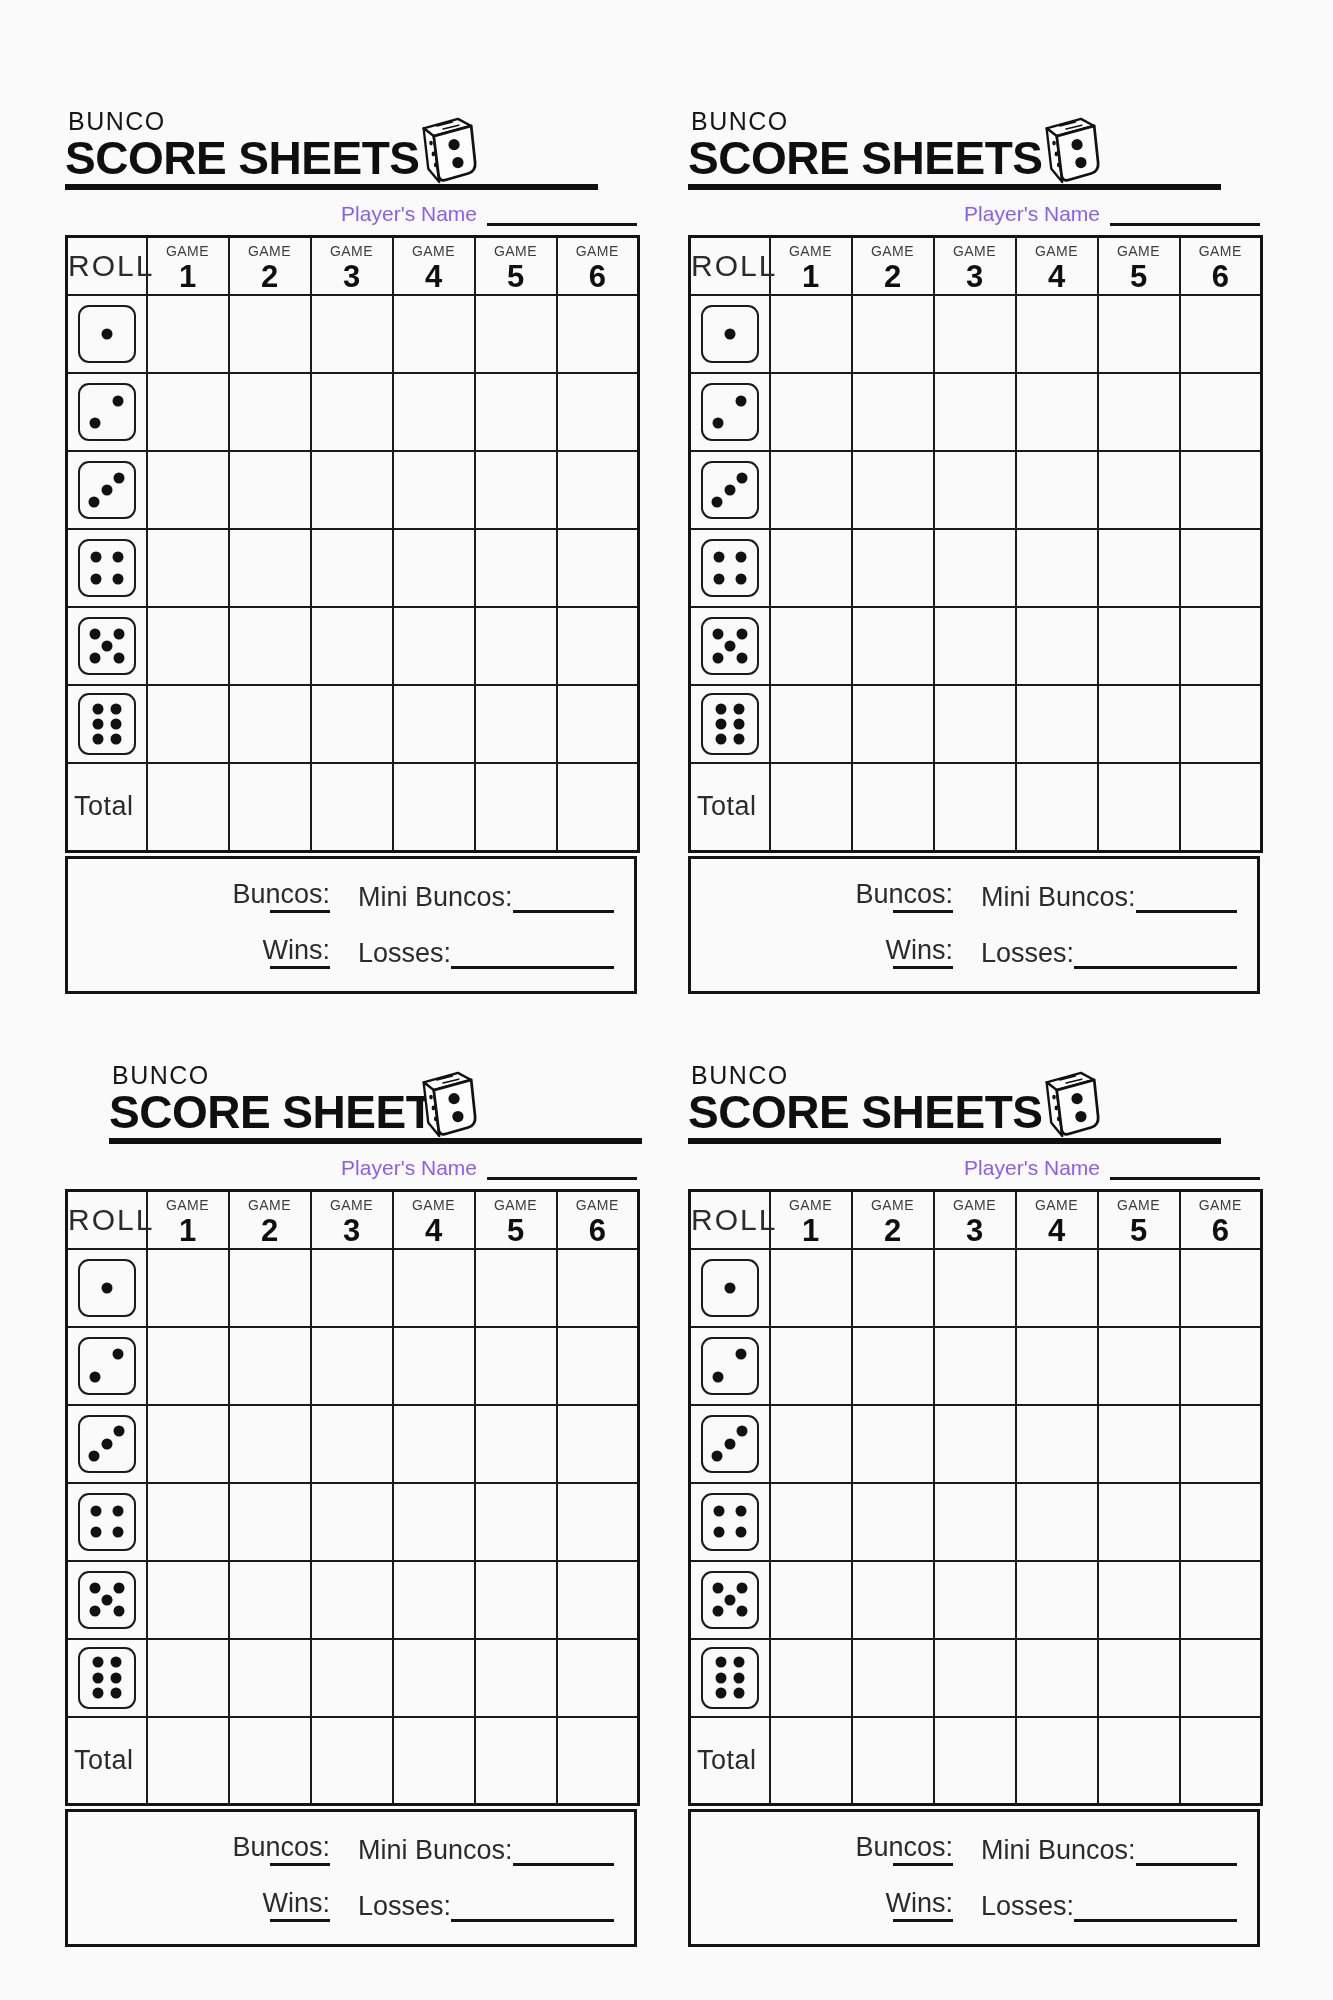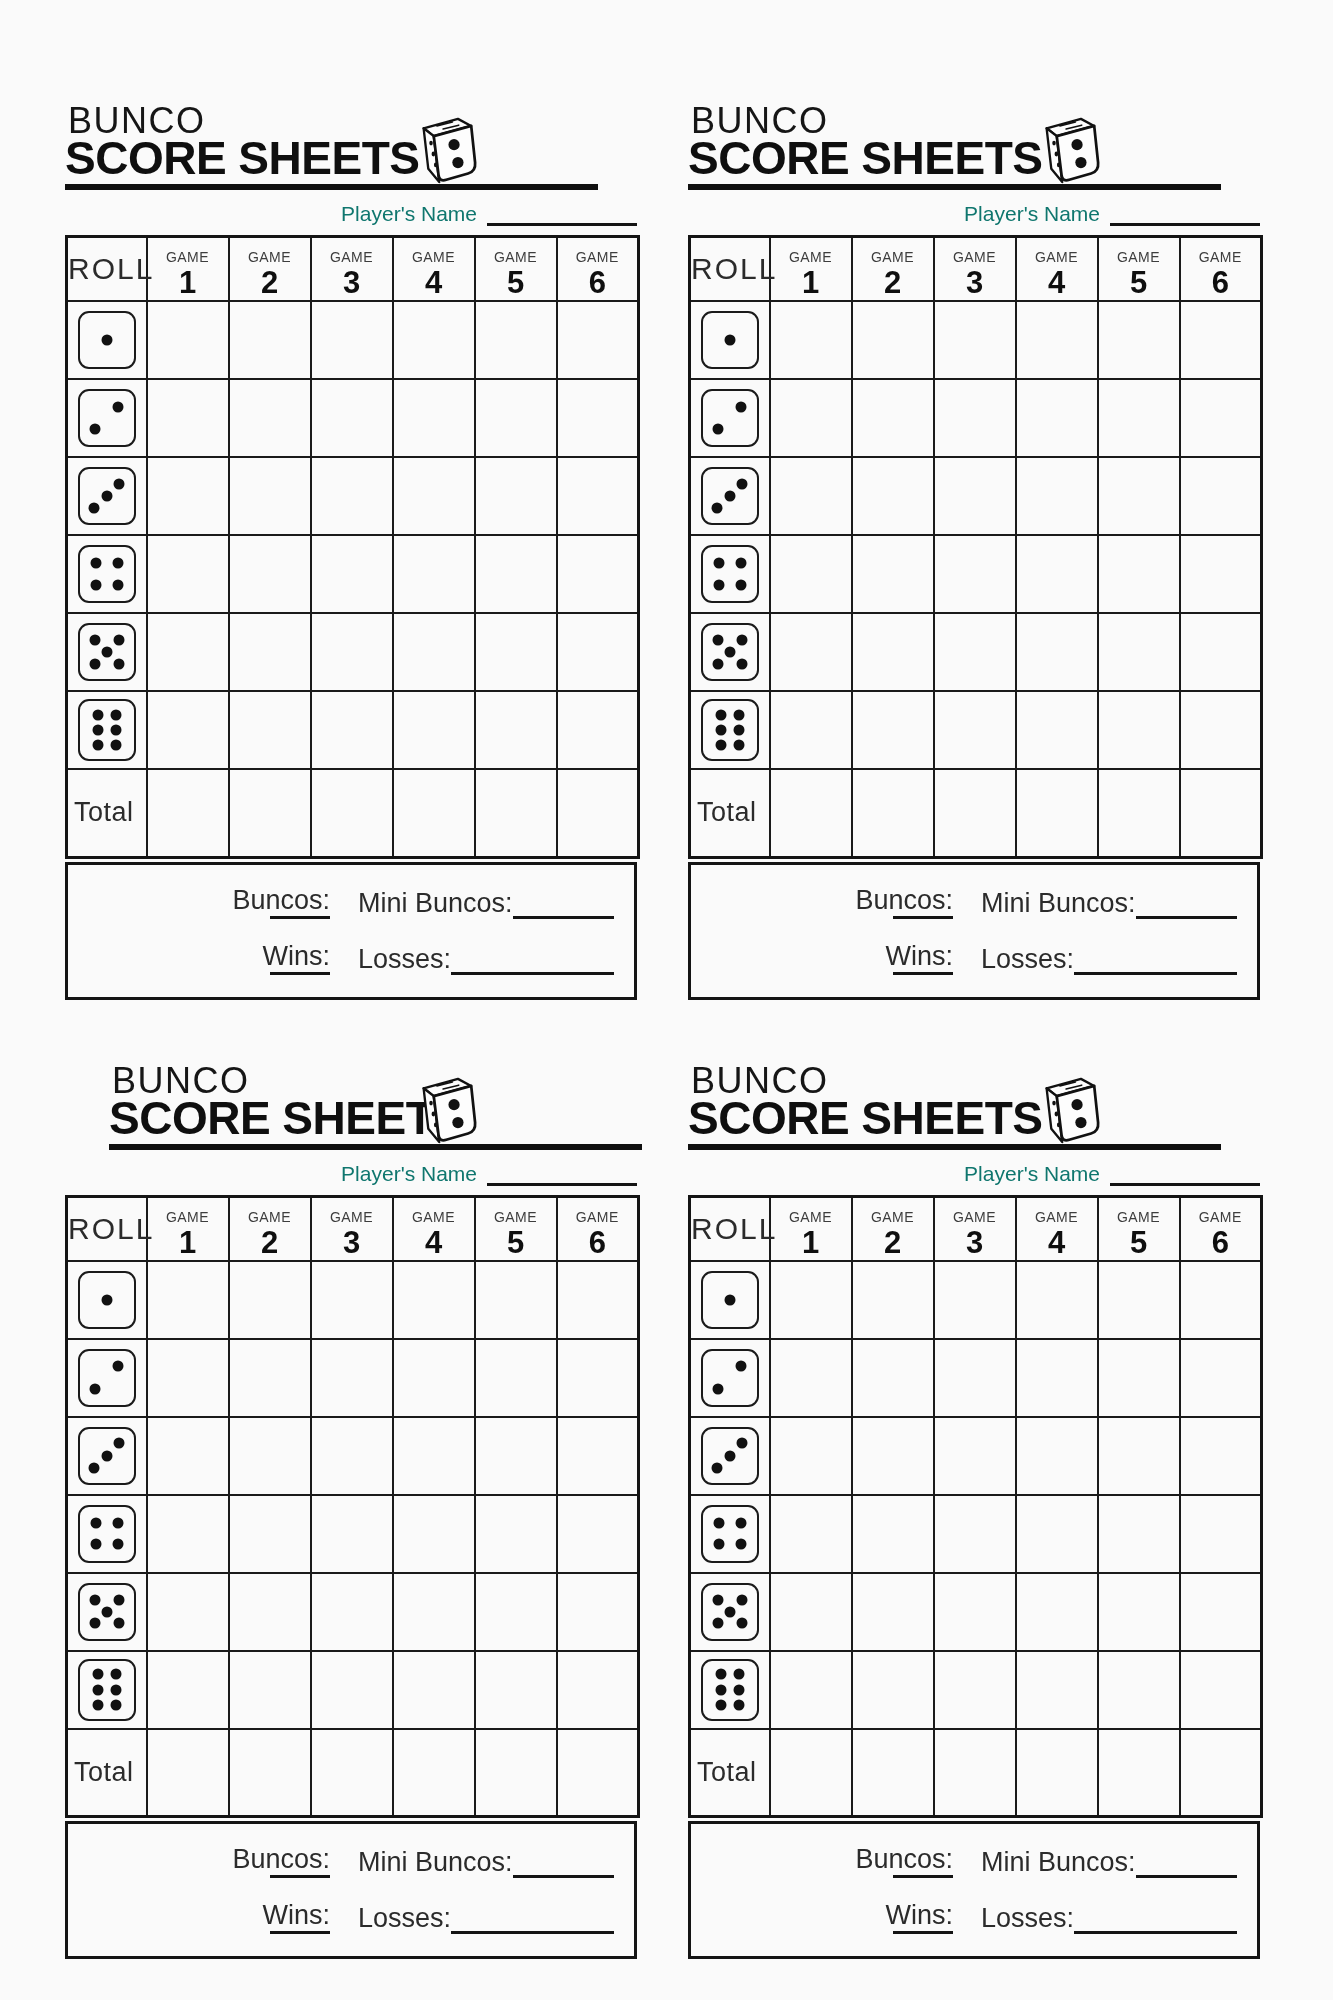--- a/index.html
+++ b/index.html
@@ -17,37 +17,37 @@
     grid-template-columns:572px 572px;
     column-gap:51px;
     row-gap:66px;
   }
   .sheet{width:572px;}
 
   
   .masthead{position:relative;}
   .sheet:nth-child(3) .masthead{padding-left:44px;}
   .brand{
-    font-size:36px;letter-spacing:1.5px;line-height:30px;
+    font-size:25px;letter-spacing:1.5px;line-height:30px;
     font-weight:400;color:#161616;padding-left:3px;
   }
   .title{
     font-size:46px;font-weight:900;letter-spacing:-0.5px;
     line-height:44px;color:#0f0f0f;
   }
   .rule{height:6px;background:#101010;width:533px;margin-top:4px;}
   .die-logo{
     position:absolute;left:336px;top:6px;width:78px;height:84px;
   }
 
   
   .player-row{
     display:flex;justify-content:flex-end;align-items:flex-end;
     margin-top:10px;margin-bottom:9px;height:26px;
-    font-size:21px;color:#0f766e;
+    font-size:21px;color:#8b5cf6;
   }
   .player-blank{
     width:150px;border-bottom:3px solid #141414;height:20px;margin-left:10px;
   }
 
   
   table.score-table{
     border-collapse:collapse;table-layout:fixed;
     width:572px;border:3px solid #141414;
   }
@@ -55,21 +55,21 @@
     border:2px solid #1a1a1a;padding:0;vertical-align:middle;text-align:center;
   }
   tr.header-row{height:45px;}
   tr.die-row{height:78px;}
   tr.total-row{height:88px;}
   .roll-label{
     font-size:30px;font-weight:400;letter-spacing:2px;color:#2b2b2b;
   }
   .game-label{
     display:block;font-size:14px;letter-spacing:0.5px;color:#3d3d3d;
-    margin-top:10px;line-height:18px;
+    margin-top:4px;line-height:18px;
   }
   .game-number{
     display:block;font-size:31px;font-weight:900;color:#0f0f0f;line-height:34px;
   }
   .total-label{
     font-size:27px;font-weight:400;color:#2b2b2b;letter-spacing:0.5px;
     padding-left:6px;text-align:left;display:block;
   }
   td.total-cell{text-align:left;}
 

